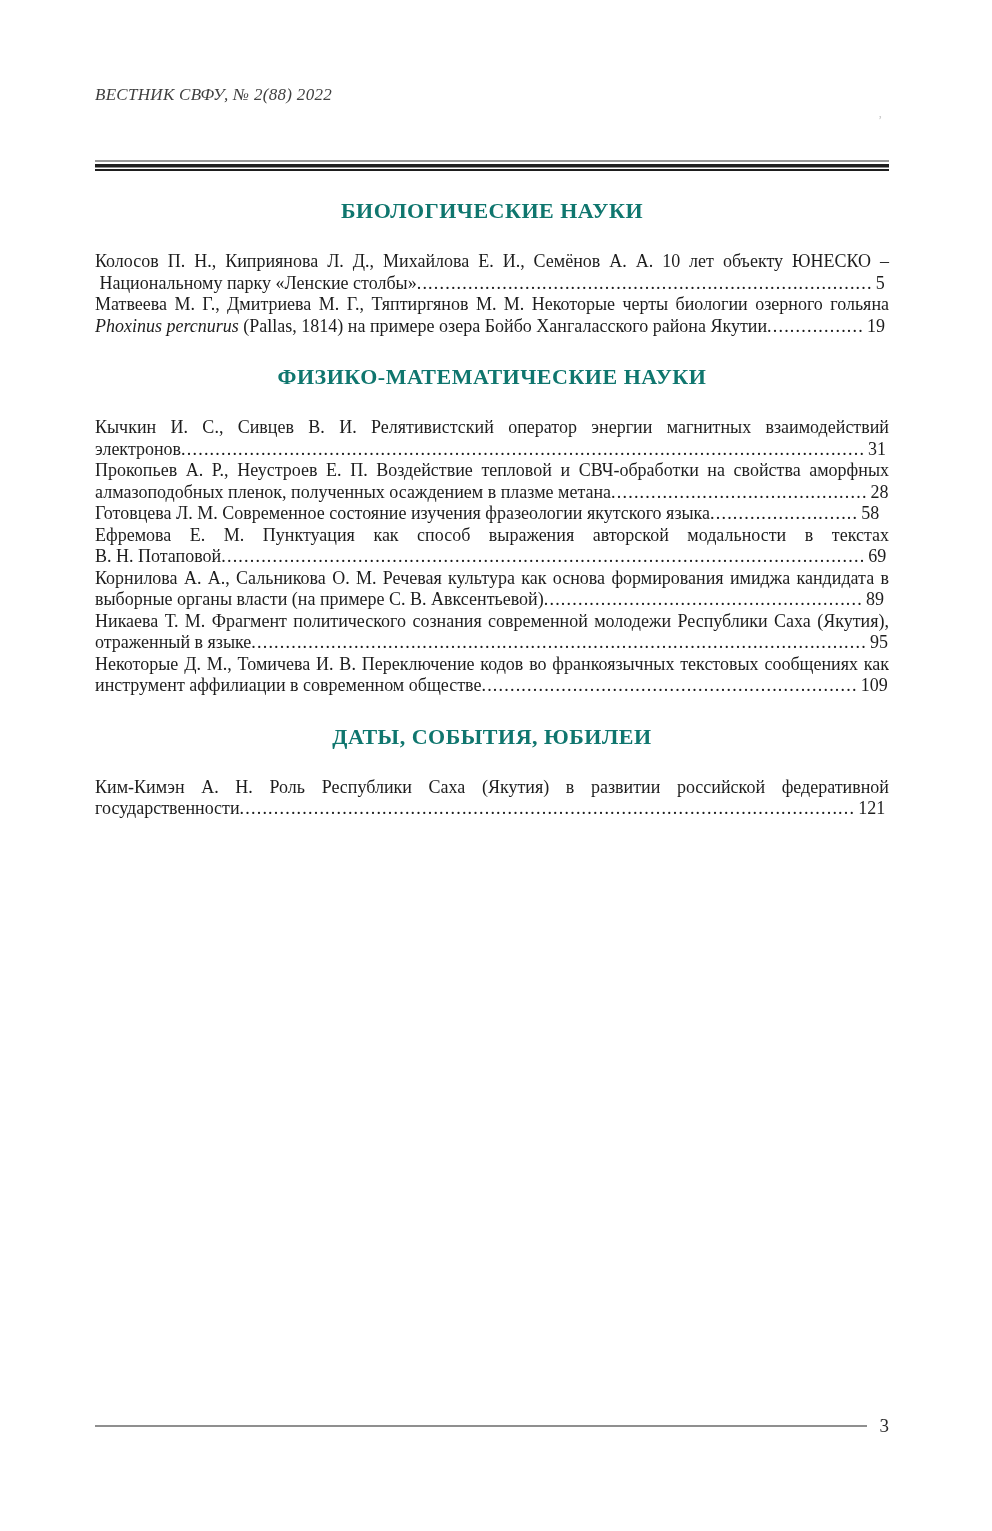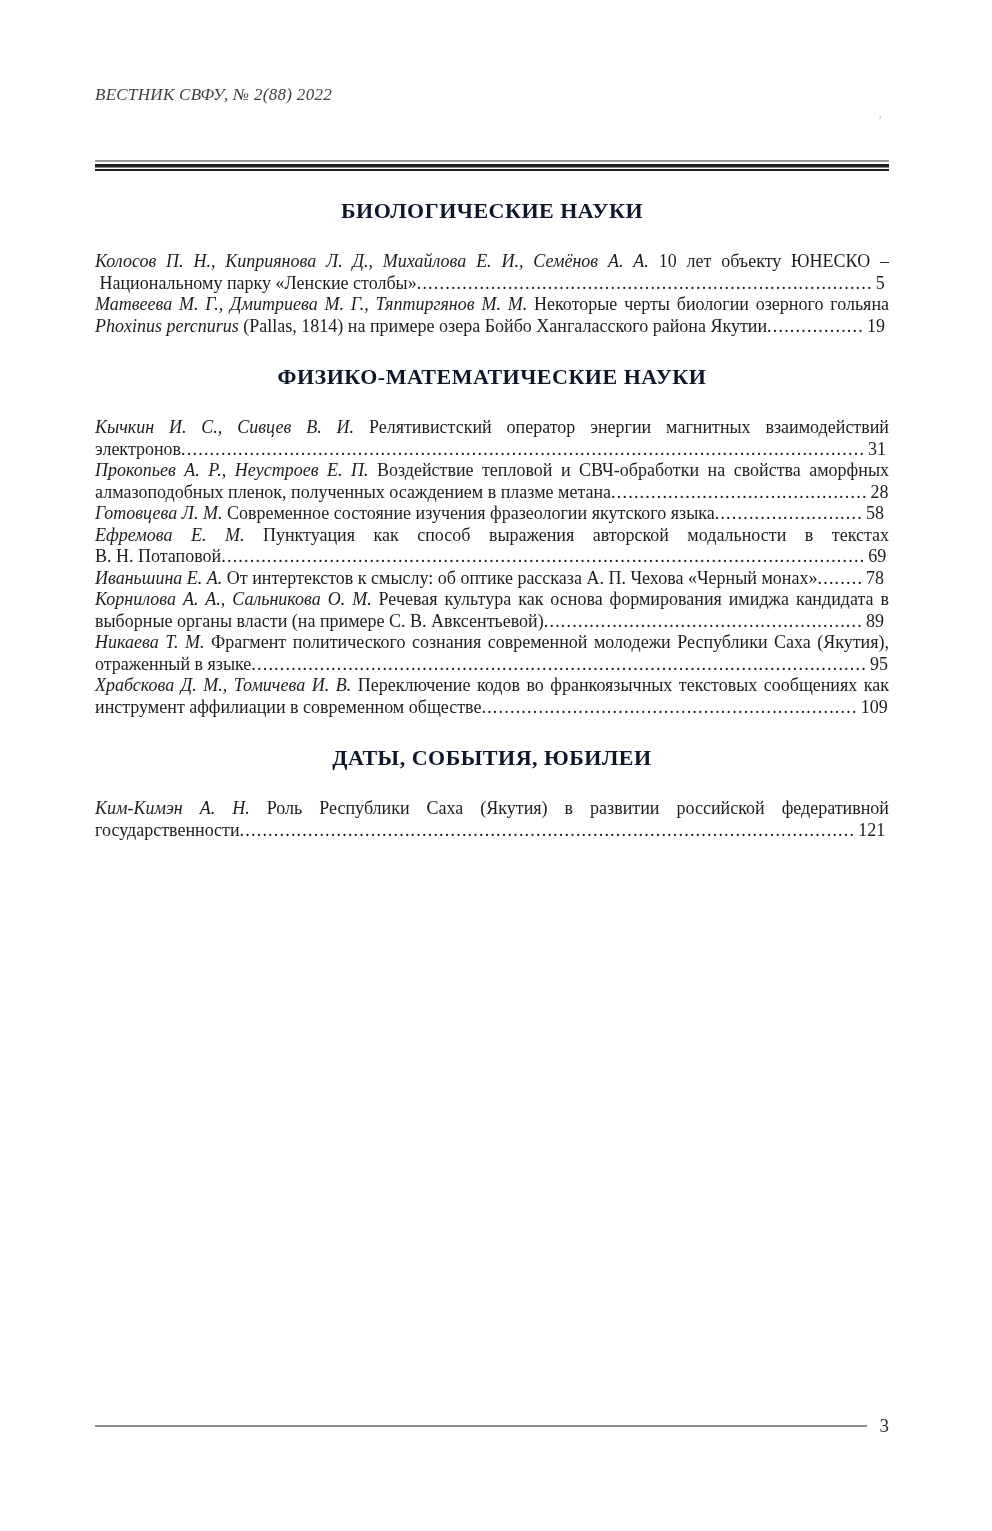--- a/index.html
+++ b/index.html
@@ -57,30 +57,30 @@
     border-top: 1px solid #909090;
     border-bottom: 2px solid #1e1e1e;
   }
   .section-heading {
     margin: 26px 0;
     text-align: center;
     font-size: 22px;
     font-weight: bold;
     line-height: 28px;
     letter-spacing: 0.5px;
-    color: #0f172a;
+    color: #0f766e;
   }
   .toc-entry {
     margin: 0;
     font-size: 18px;
     line-height: 21.5px;
     text-align: justify;
     color: #1d1d1d;
   }
-  .authors { font-style: italic; }
+  .authors { }
   .tseg.it { font-style: italic; }
   .dots { letter-spacing: 1.2px; }
   .pnum { padding-left: 3px; }
   .footer {
     position: absolute;
     left: 86px;
     top: 1413px;
     width: 794px;
     display: flex;
     align-items: center;
@@ -104,24 +104,23 @@
           <p class="toc-entry"><span class="authors">Матвеева М. Г., Дмитриева М. Г., Тяптиргянов М. М.</span> <span class="tseg">Некоторые черты биологии озерного гольяна </span><span class="tseg it">Phoxinus percnurus</span><span class="tseg"> (Pallas, 1814) на примере озера Бойбо Хангаласского района Якутии</span><span class="dots">.................</span><span class="pnum">19</span></p>
         </section>
         <section class="toc-section">
           <h2 class="section-heading">ФИЗИКО-МАТЕМАТИЧЕСКИЕ НАУКИ</h2>
           <p class="toc-entry"><span class="authors">Кычкин И. С., Сивцев В. И.</span> <span class="tseg">Релятивистский оператор энергии магнитных взаимодействий электронов</span><span class="dots">........................................................................................................................</span><span class="pnum">31</span></p>
           <p class="toc-entry"><span class="authors">Прокопьев А. Р., Неустроев Е. П.</span> <span class="tseg">Воздействие тепловой и СВЧ-обработки на свойства аморфных алмазоподобных пленок, полученных осаждением в плазме метана</span><span class="dots">.............................................</span><span class="pnum">28</span></p>
         </section>
         <section class="toc-section">
           <p class="toc-entry"><span class="authors">Готовцева Л. М.</span> <span class="tseg">Современное состояние изучения фразеологии якутского языка</span><span class="dots">..........................</span><span class="pnum">58</span></p>
           <p class="toc-entry"><span class="authors">Ефремова Е. М.</span> <span class="tseg">Пунктуация как способ выражения авторской модальности в текстах В.&nbsp;Н.&nbsp;Потаповой</span><span class="dots">.................................................................................................................</span><span class="pnum">69</span></p>
-          <p class="toc-entry"><span class="authors">Иваньшина Е. А.</span> <span class="tseg">От интертекстов к смыслу: об оптике рассказа А. П. Чехова «Черный монах»</span><span class="dots">........</span><span class="pnum">78</span></p>
           <p class="toc-entry"><span class="authors">Корнилова А. А., Сальникова О. М.</span> <span class="tseg">Речевая культура как основа формирования имиджа кандидата в выборные органы власти (на примере С. В. Авксентьевой)</span><span class="dots">........................................................</span><span class="pnum">89</span></p>
           <p class="toc-entry"><span class="authors">Никаева Т. М.</span> <span class="tseg">Фрагмент политического сознания современной молодежи Республики Саха (Якутия), отраженный в языке</span><span class="dots">............................................................................................................</span><span class="pnum">95</span></p>
-          <p class="toc-entry"><span class="authors">Храбскова Д. М., Томичева И. В.</span> <span class="tseg">Переключение кодов во франкоязычных текстовых сообщениях как инструмент аффилиации в современном обществе</span><span class="dots">..................................................................</span><span class="pnum">109</span></p>
+          <p class="toc-entry"><span class="authors">Некоторые Д. М., Томичева И. В.</span> <span class="tseg">Переключение кодов во франкоязычных текстовых сообщениях как инструмент аффилиации в современном обществе</span><span class="dots">..................................................................</span><span class="pnum">109</span></p>
         </section>
         <section class="toc-section">
           <h2 class="section-heading">ДАТЫ, СОБЫТИЯ, ЮБИЛЕИ</h2>
           <p class="toc-entry"><span class="authors">Ким-Кимэн А. Н.</span> <span class="tseg">Роль Республики Саха (Якутия) в развитии российской федеративной государственности</span><span class="dots">............................................................................................................</span><span class="pnum">121</span></p>
         </section>
       </div>
   </div>
 
   <div class="artifact">ʼ</div>
 

